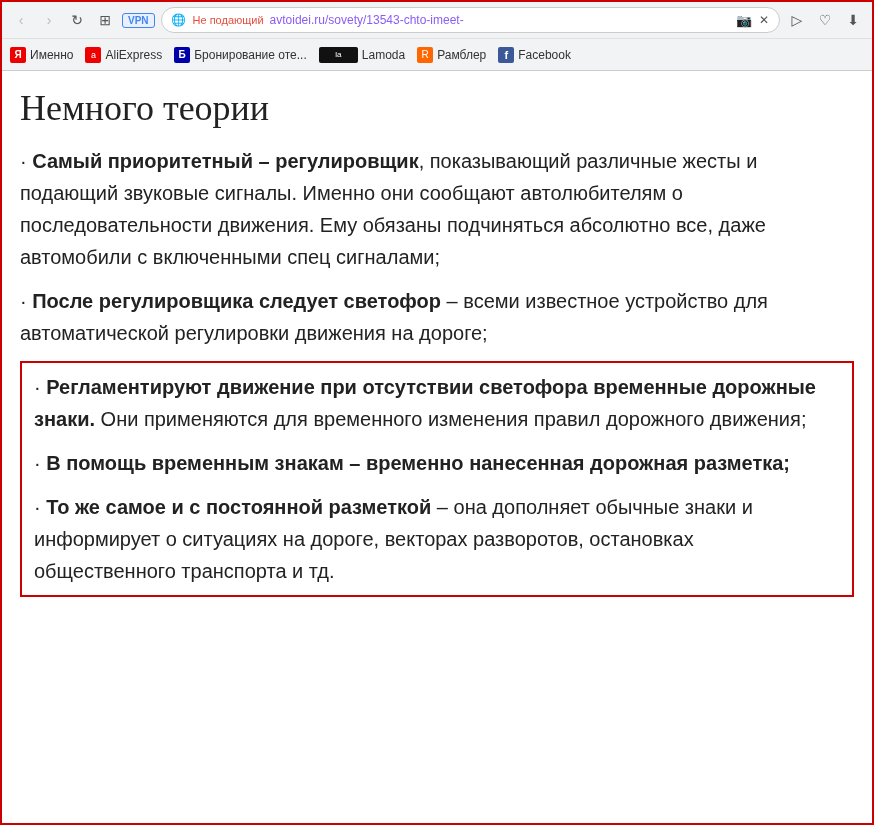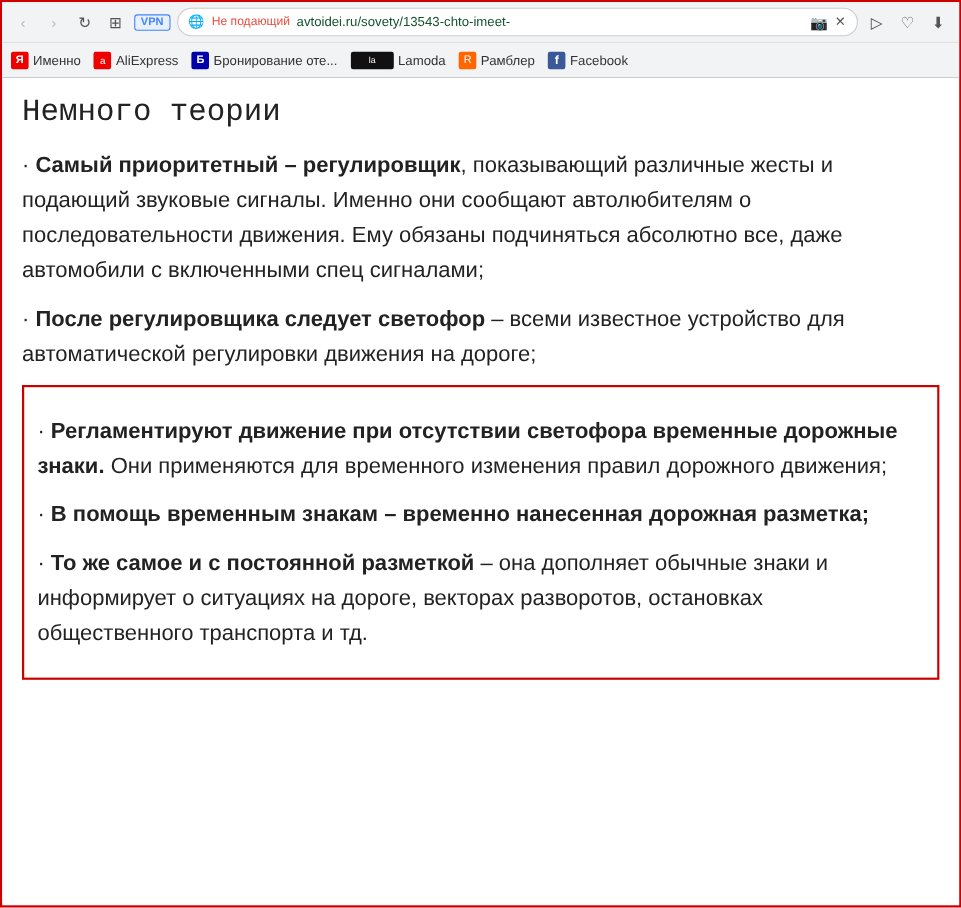--- a/index.html
+++ b/index.html
@@ -55,21 +55,21 @@
       background: #fff;
       border: 1px solid #ccc;
       border-radius: 20px;
       padding: 3px 10px;
       gap: 6px;
       height: 26px;
     }
 
     .lock-icon { color: #e74c3c; font-size: 12px; }
     .not-secure { color: #e74c3c; font-size: 11px; }
-    .url-text { color: #14532d; font-size: 12px; flex: 1; }
+    .url-text { color: #8b5cf6; font-size: 12px; flex: 1; }
 
     .nav-actions {
       display: flex; gap: 6px; align-items: center;
     }
 
     .nav-action-btn {
       color: #555; font-size: 14px; cursor: pointer;
       border: none; background: none;
       width: 22px; height: 22px;
       display: flex; align-items: center; justify-content: center;
@@ -103,25 +103,25 @@
     }
 
     
     .page-content {
       padding: 16px 18px;
       background: #fff;
       min-height: 750px;
     }
 
     .page-title {
-      font-size: 28px;
+      font-size: 36px;
       font-weight: normal;
       color: #222;
       margin-bottom: 16px;
-      font-family: Liberation Mono, monospace;
+      font-family: Liberation Serif, serif;
     }
 
     .intro-text {
       font-size: 15px;
       line-height: 1.6;
       color: #222;
       margin-bottom: 14px;
     }
 
     .item-block {
@@ -133,21 +133,21 @@
       line-height: 1.6;
       color: #222;
     }
 
     .item-text strong {
       font-weight: bold;
     }
 
     .highlight-box {
       border: 2px solid #c00;
-      padding: 24px 12px;
+      padding: 8px 12px;
       margin-bottom: 0;
     }
 
     .highlight-box .item-block {
       margin-bottom: 12px;
     }
 
     .highlight-box .item-block:last-child {
       margin-bottom: 0;
     }

